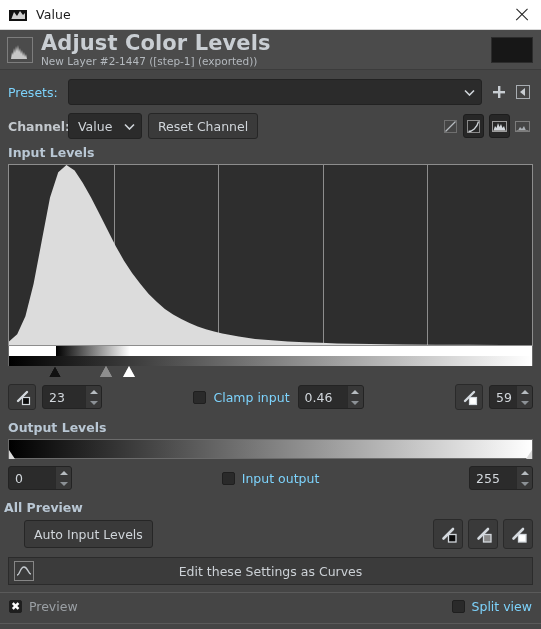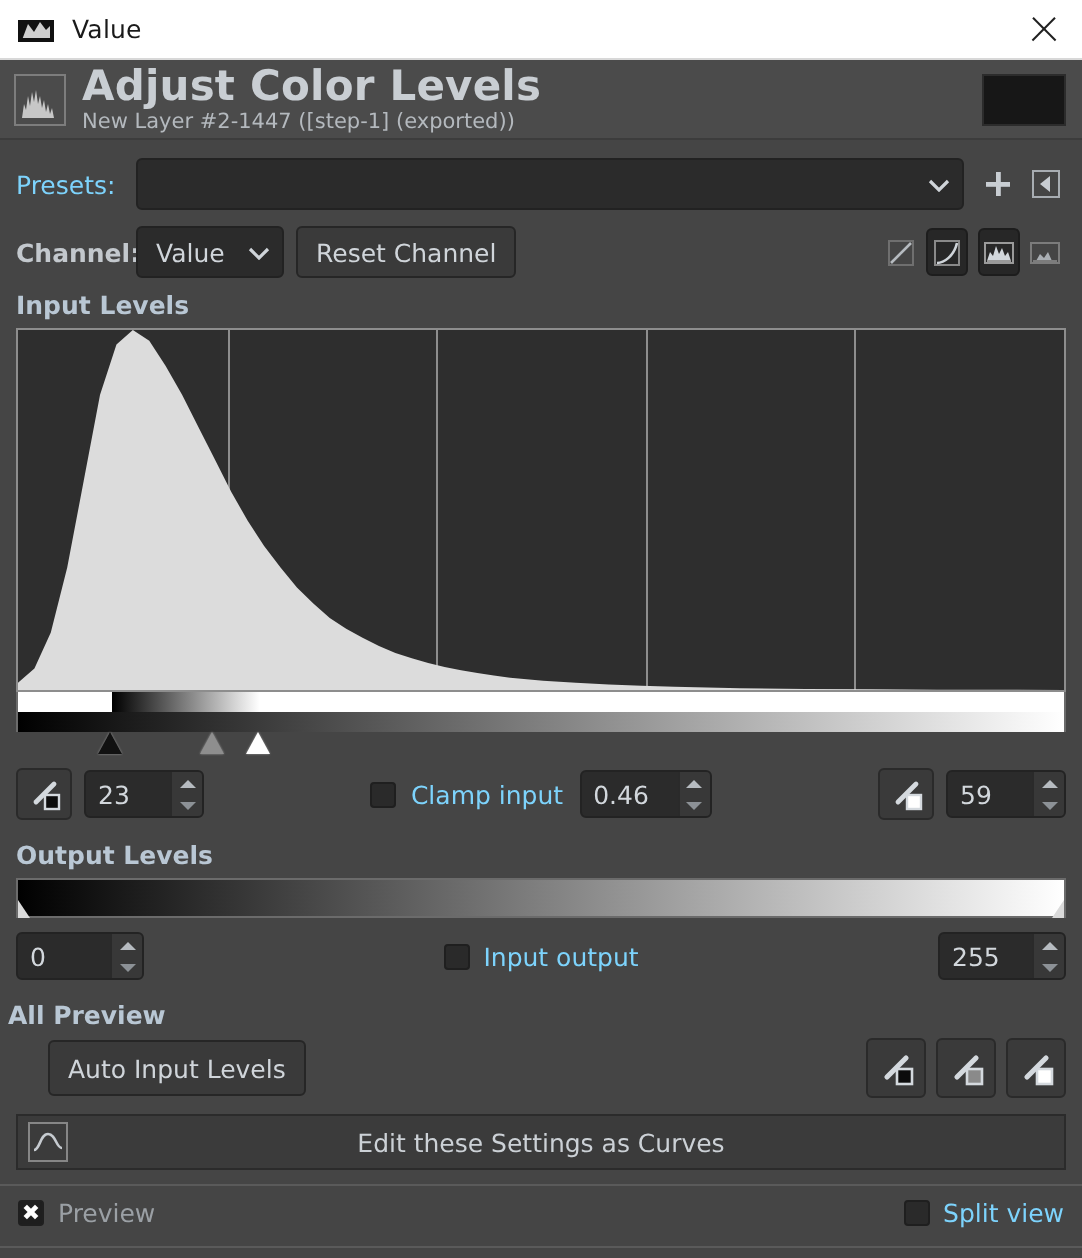--- a/index.html
+++ b/index.html
@@ -459,21 +459,21 @@
     </div>
 
     <div style="flex:1;"></div>
 
     <div class="iconbtn frame" style="width:28px;height:26px;">
       <svg width="17" height="17" viewBox="0 0 17 17">
         <line x1="4" y1="12" x2="13" y2="3" stroke="#d4d9de" stroke-width="2.4" stroke-linecap="round"></line>
         <rect x="8.5" y="8.5" width="7" height="7" fill="#ffffff" stroke="#d4d9de" stroke-width="1.2"></rect>
       </svg>
     </div>
-    <div class="spin" style="width:60px;margin-left:6px;">
+    <div class="spin" style="width:44px;margin-left:6px;">
       <input value="59" style="">
       <div class="spin-btns">
         <div>
             <span class="tri-up"></span>
           </div>
         <div>
             <span class="tri-dn"></span>
           </div>
       </div>
     </div>

